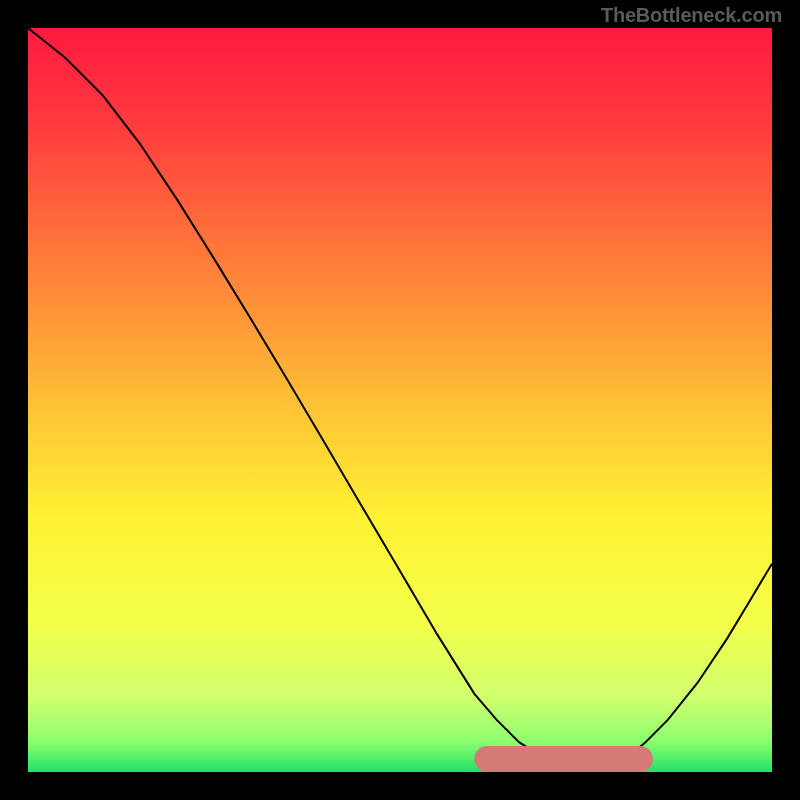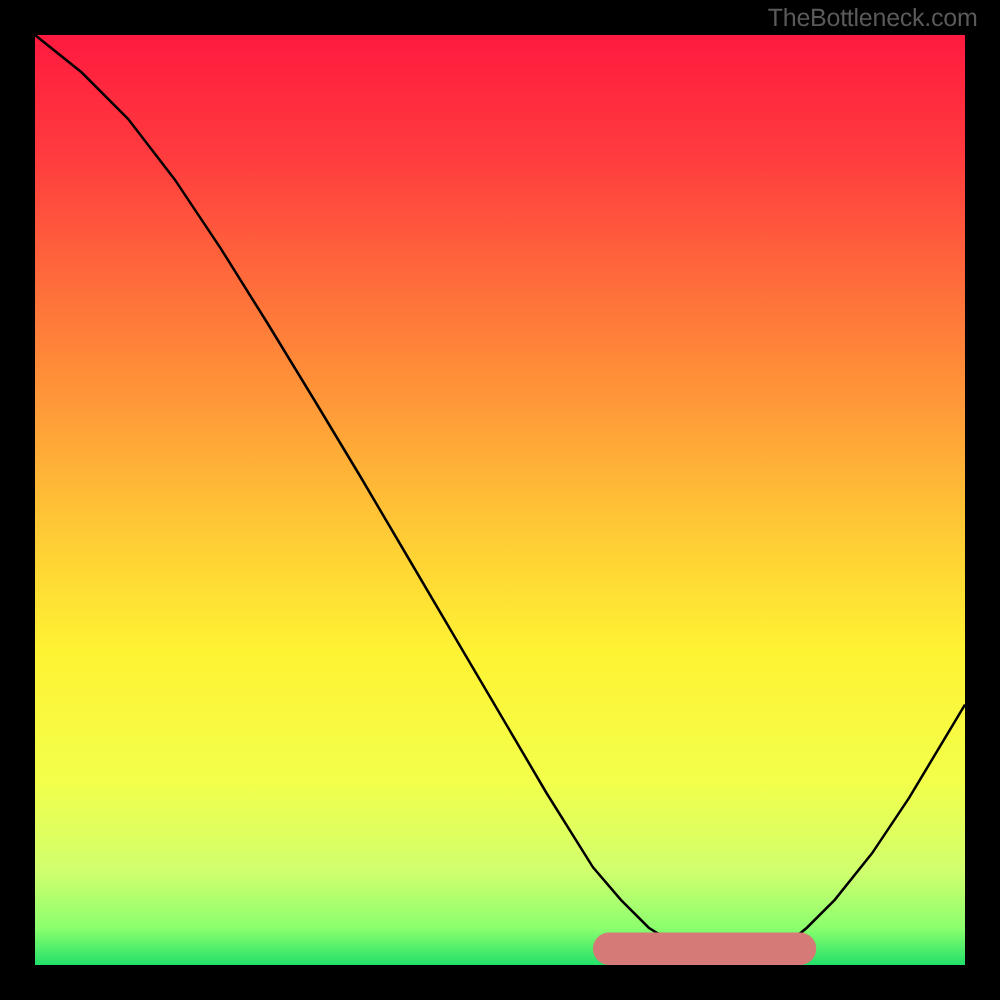--- a/index.html
+++ b/index.html
@@ -14,21 +14,21 @@
     position: relative;
     width: 800px;
     height: 800px;
   }
   .watermark {
     position: absolute;
     top: 4px;
     right: 18px;
     color: #5a5a5a;
     font-size: 20px;
-    font-weight: 400;
+    font-weight: 700;
     letter-spacing: -0.2px;
     z-index: 10;
   }
   svg.plot {
     position: absolute;
     left: 0;
     top: 0;
   }
 </style>
 </head>

